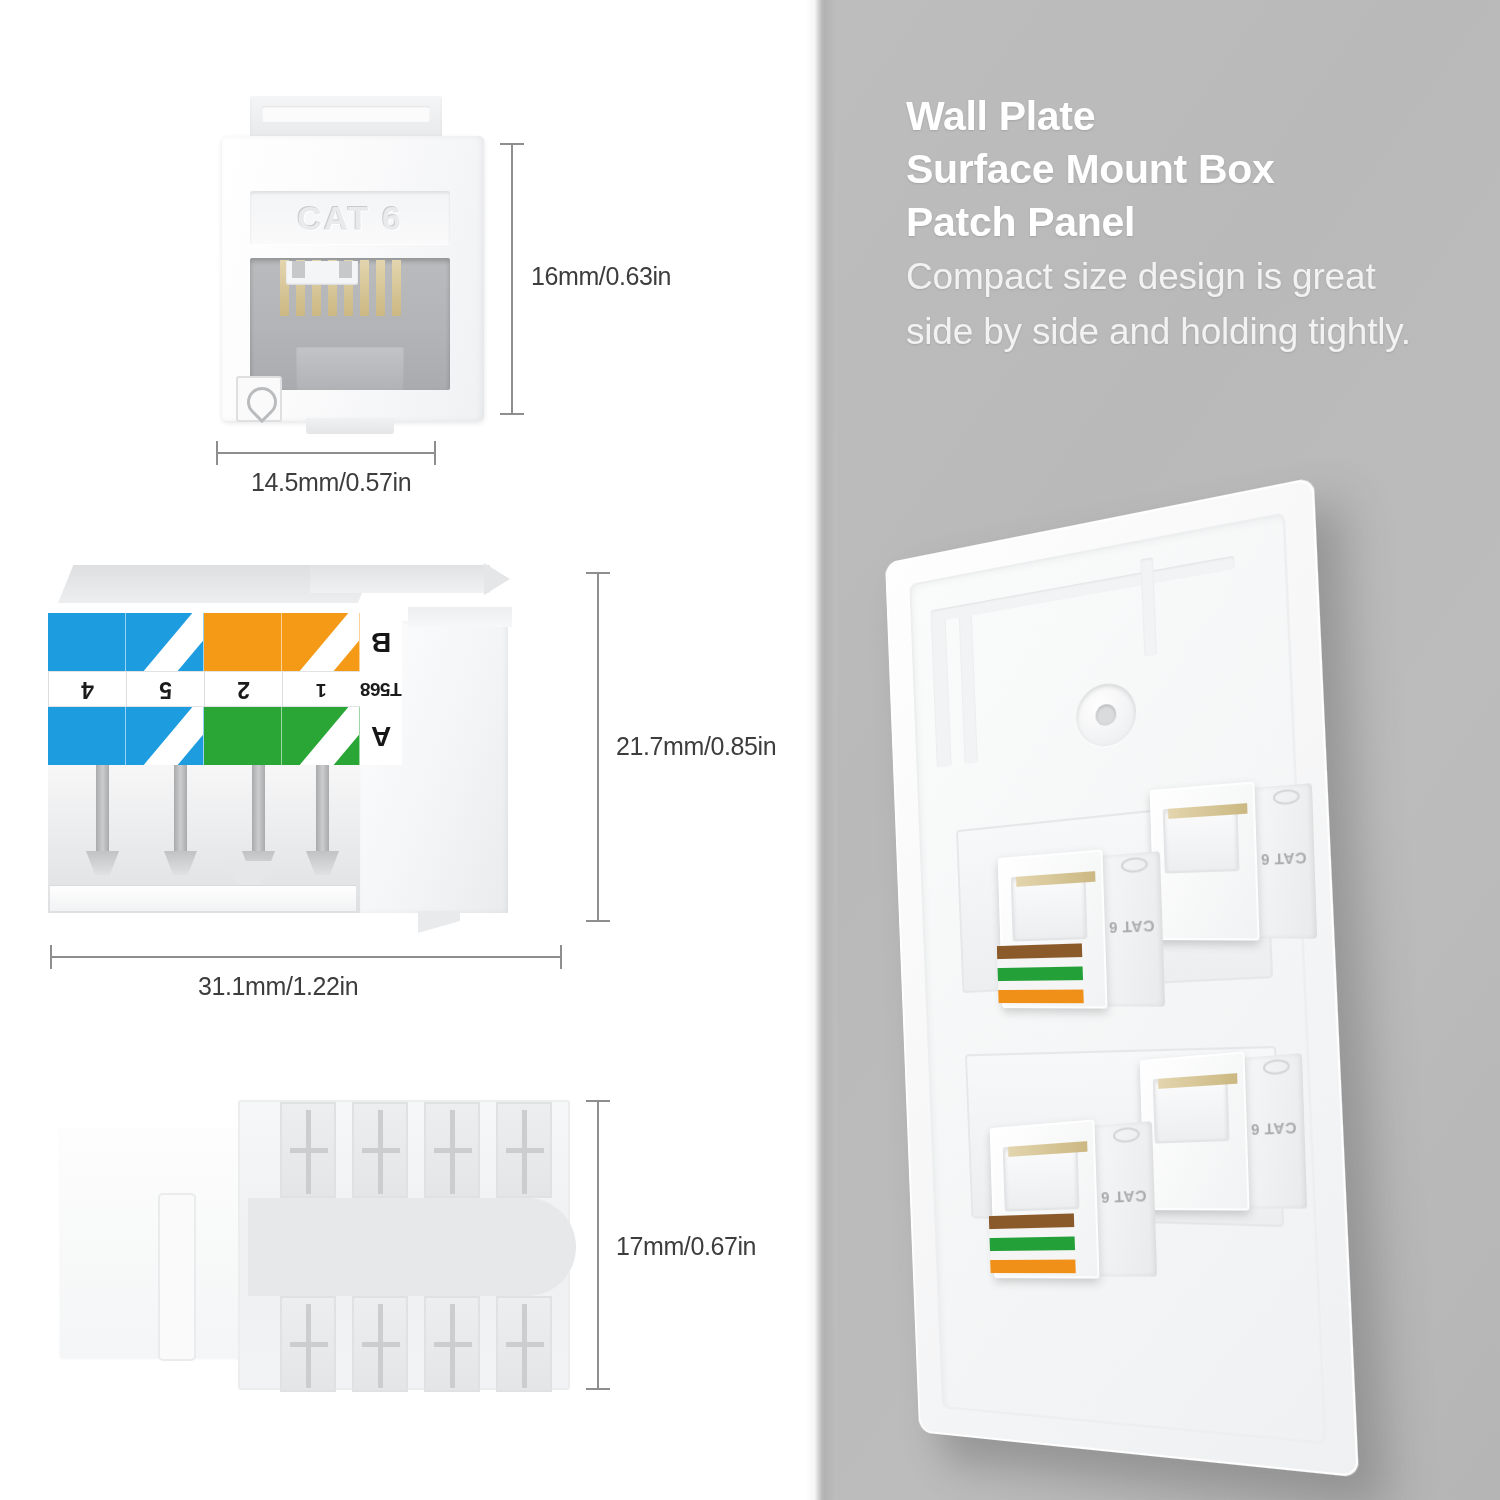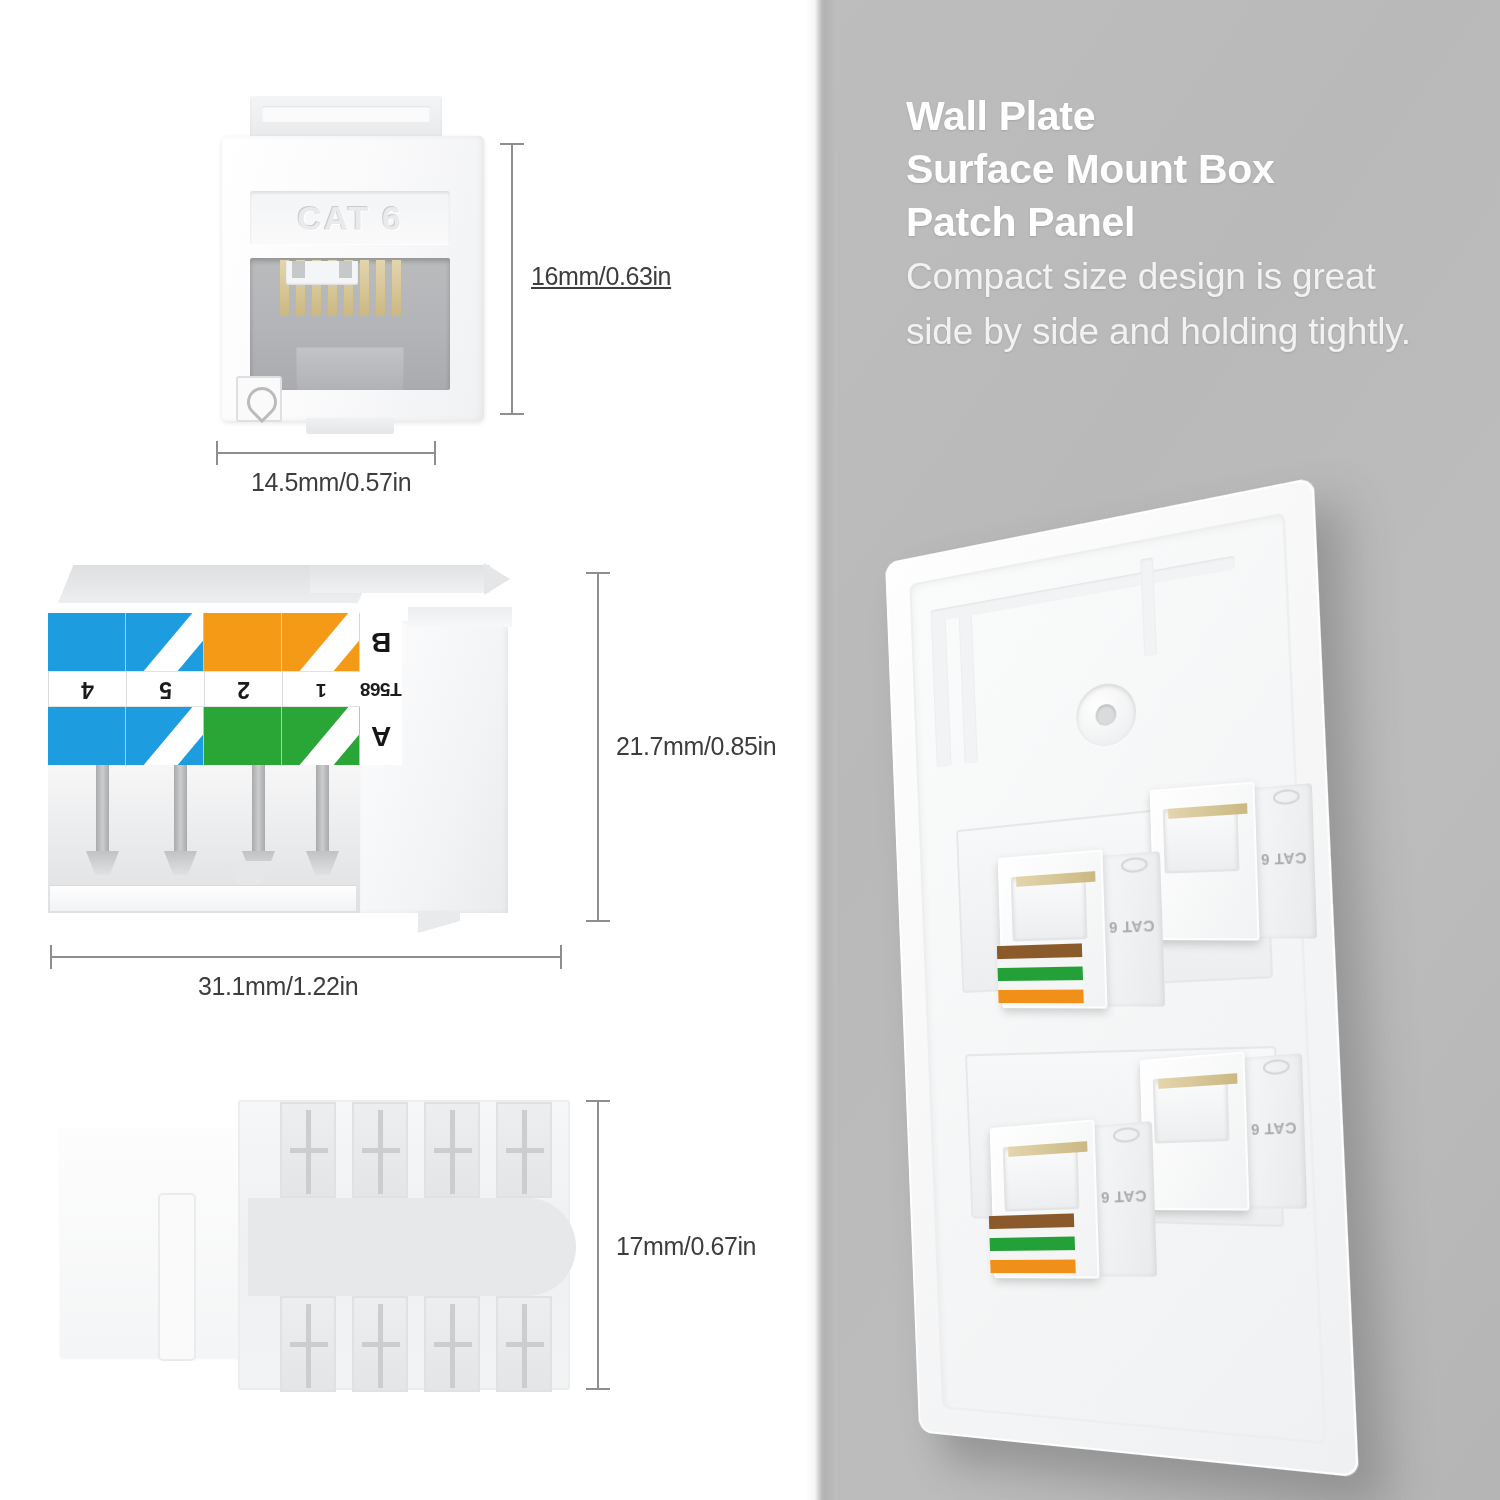--- a/index.html
+++ b/index.html
@@ -375,21 +375,21 @@
         <div class="f1-key-tab">
           <div class="f1-key-slot" style="left:6px"></div>
           <div class="f1-key-slot" style="left:53px"></div>
         </div>
         <div class="f1-icon"></div>
       </div>
       <div class="f1-bottomnub"></div>
     </div>
 
     <div class="dim-vline" style="left:511px; top:143px; height:272px;"></div>
-    <div class="dim-label" style="left:531px; top:262px;text-decoration:underline;">16mm/0.63in</div>
+    <div class="dim-label" style="left:531px; top:262px;">16mm/0.63in</div>
 
     <div class="dim-hline" style="left:216px; top:452px; width:220px;"></div>
     <div class="dim-label" style="left:251px; top:468px;">14.5mm/0.57in</div>
 
     <div class="fig2">
       <div class="f2-topplate"></div>
       <div class="f2-arrowbar"></div>
       <div class="f2-arrowhead"></div>
 
       <div class="f2-rightbody"></div>

